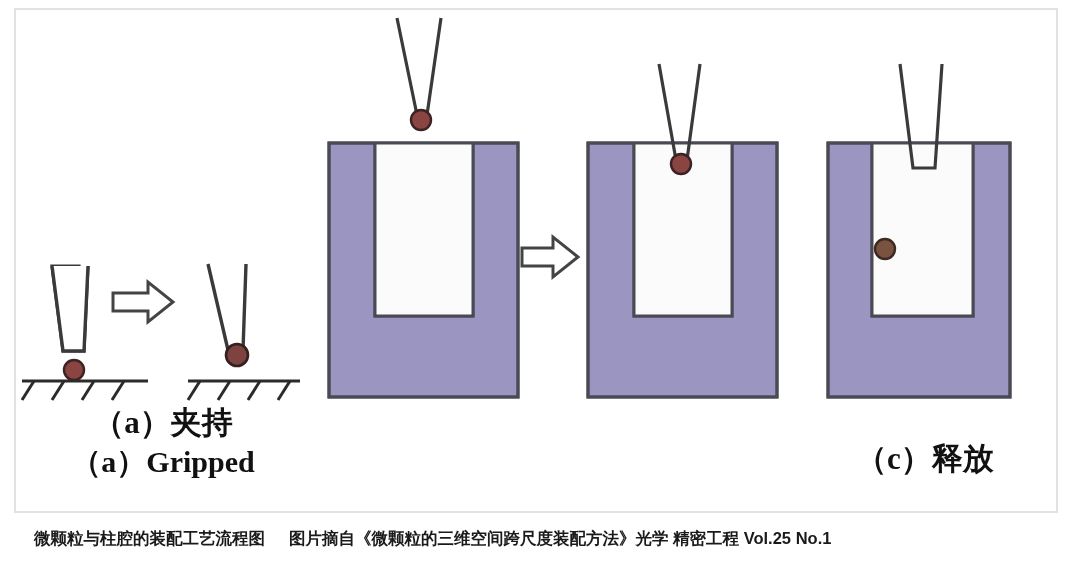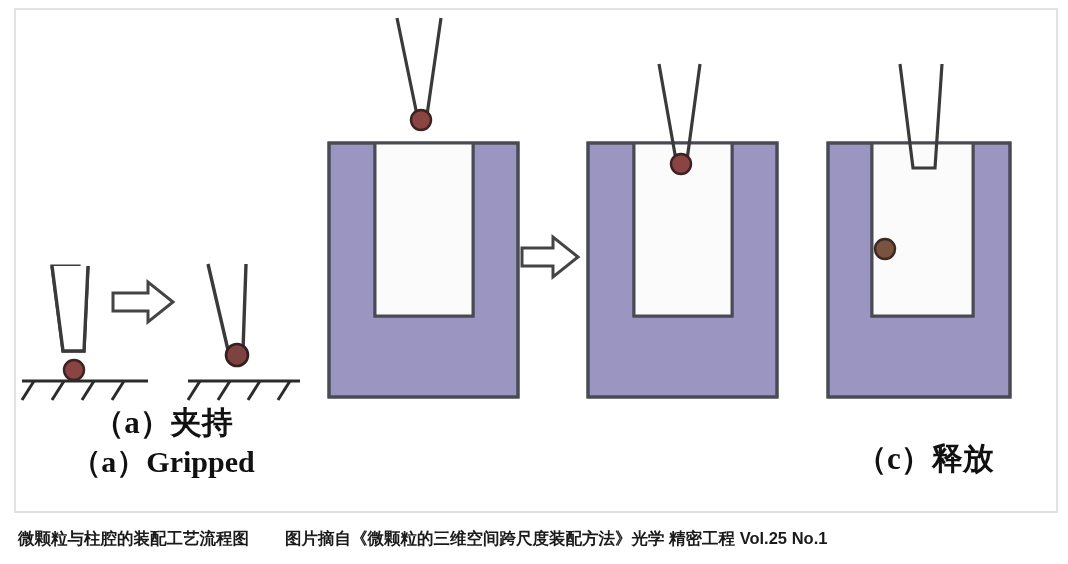--- a/index.html
+++ b/index.html
@@ -69,29 +69,29 @@
     height: 36px;
     display: flex;
     align-items: center;
   }
   .source-left {
     font-family: "Liberation Sans", sans-serif;
     font-size: 16.5px;
     font-weight: 700;
     color: #1a1a1a;
     white-space: nowrap;
-    margin-left: 4px;
+    margin-left: 20px;
   }
   .source-right {
     font-family: "Liberation Sans", sans-serif;
     font-size: 16.5px;
     font-weight: 700;
     color: #1a1a1a;
     white-space: nowrap;
-    margin-left: 36px;
+    margin-left: 24px;
   }
 </style>
 </head>
 <body>
 
 <div id="figure-root">
 
   <div class="illus-frame"></div>
 
   <svg class="svg-layer" viewBox="0 0 1068 564" xmlns="http://www.w3.org/2000/svg">

